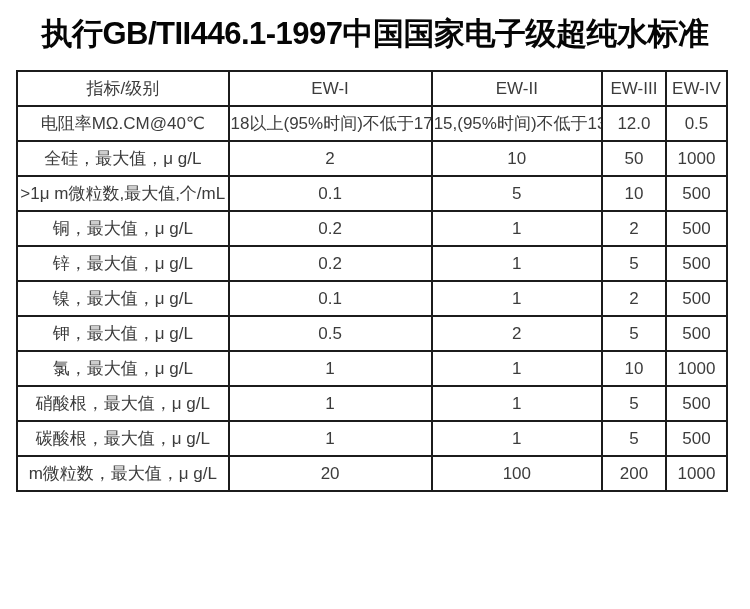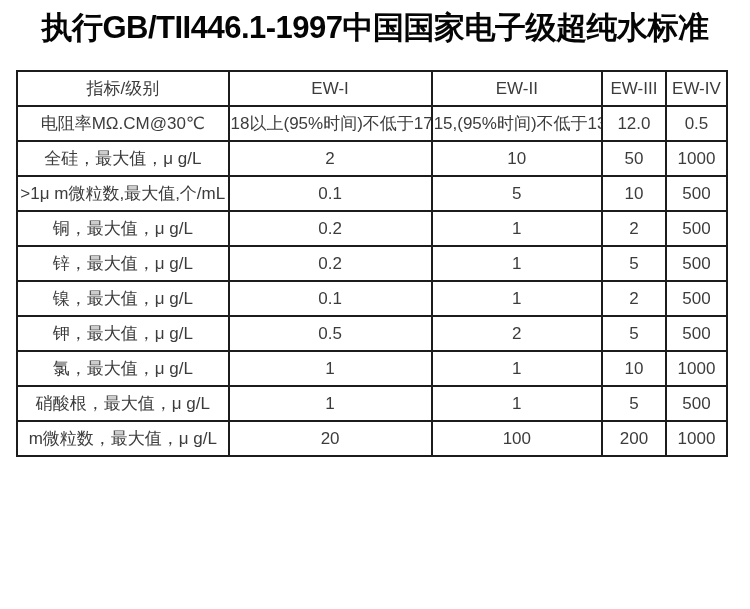--- a/index.html
+++ b/index.html
@@ -11,21 +11,21 @@
     overflow: hidden;
   }
   .page {
     width: 750px;
     height: 609px;
     position: relative;
     background: #ffffff;
   }
   .title {
     position: absolute;
-    top: 7px;
+    top: 13px;
     left: 0;
     width: 750px;
     text-align: center;
     font-size: 31px;
     font-weight: bold;
     color: #050505;
     letter-spacing: -0.5px;
     white-space: nowrap;
   }
   table.std {
@@ -75,21 +75,21 @@
       <tr>
         <th>指标/级别</th>
         <th>EW-I</th>
         <th>EW-II</th>
         <th>EW-III</th>
         <th>EW-IV</th>
       </tr>
     </thead>
     <tbody>
         <tr>
-          <td>电阻率MΩ.CM@30℃</td>
+          <td>电阻率MΩ.CM@40℃</td>
           <td>18以上(95%时间)不低于17</td>
           <td>15,(95%时间)不低于13</td>
           <td>12.0</td>
           <td>0.5</td>
         </tr>
         <tr>
           <td>全硅，最大值，μ g/L</td>
           <td>2</td>
           <td>10</td>
           <td>50</td>
@@ -138,20 +138,27 @@
           <td>1000</td>
         </tr>
         <tr>
           <td>硝酸根，最大值，μ g/L</td>
           <td>1</td>
           <td>1</td>
           <td>5</td>
           <td>500</td>
         </tr>
         <tr>
+          <td>碳酸根，最大值，μ g/L</td>
+          <td>1</td>
+          <td>1</td>
+          <td>5</td>
+          <td>500</td>
+        </tr>
+        <tr>
           <td>m微粒数，最大值，μ g/L</td>
           <td>20</td>
           <td>100</td>
           <td>200</td>
           <td>1000</td>
         </tr>
       </tbody>
   </table>
 
 </div>

